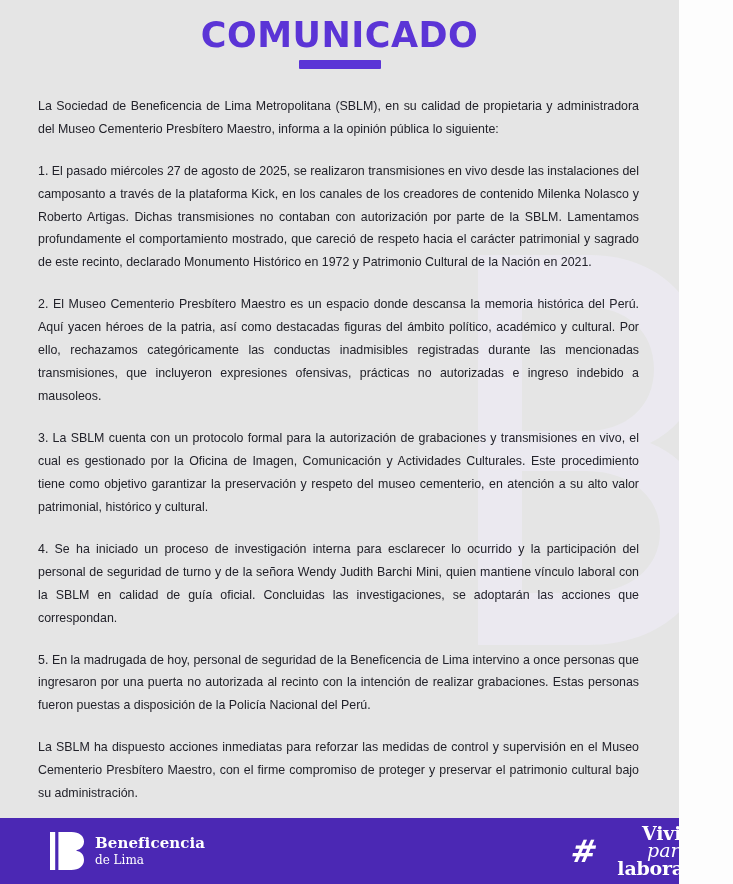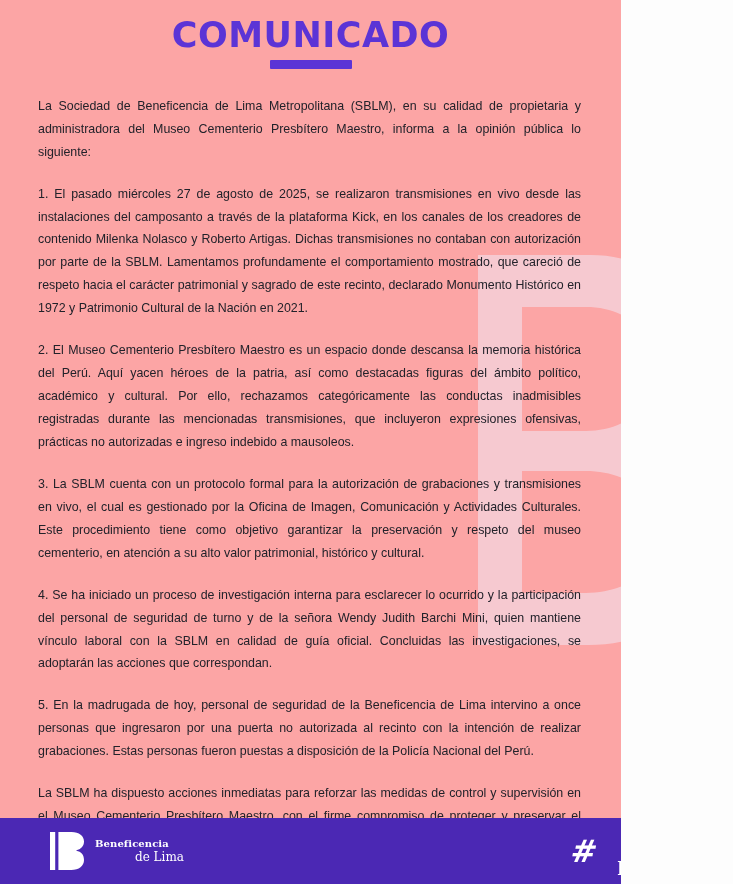--- a/index.html
+++ b/index.html
@@ -10,23 +10,23 @@
   body {
     width: 733px;
     height: 884px;
     background: #fdfdfd;
     font-family: "Liberation Sans", sans-serif;
     overflow: hidden;
   }
 
   .page {
     position: relative;
-    width: 621px;
+    width: 679px;
     height: 884px;
-    background: #fca5a5;
+    background: #e5e5e5;
     box-sizing: border-box;
     overflow: hidden;
   }
 
   
   .watermark {
     position: absolute;
     left: 470px;
     top: 245px;
     width: 245px;
@@ -111,22 +111,22 @@
     display: flex;
     align-items: center;
     gap: 11px;
   }
   .brand-mark { width: 34px; height: 38px; display: block; flex: none; }
   .brand-text {
     font-family: "DejaVu Serif", serif;
     color: #ffffff;
     line-height: 1.18;
   }
-  .brand-text .l1 { display: block; font-size: 10px; font-weight: 700; letter-spacing: 0.1px; }
-  .brand-text .l2 { display: block; font-size: 12px; font-weight: 400; margin-left: 40px; }
+  .brand-text .l1 { display: block; font-size: 15px; font-weight: 700; letter-spacing: 0.1px; }
+  .brand-text .l2 { display: block; font-size: 12px; font-weight: 400; }
 
   .slogan {
     display: flex;
     align-items: center;
     color: #ffffff;
     gap: 2px;
   }
   .slogan .hash {
     font-family: "DejaVu Serif", serif;
     font-size: 31px;

